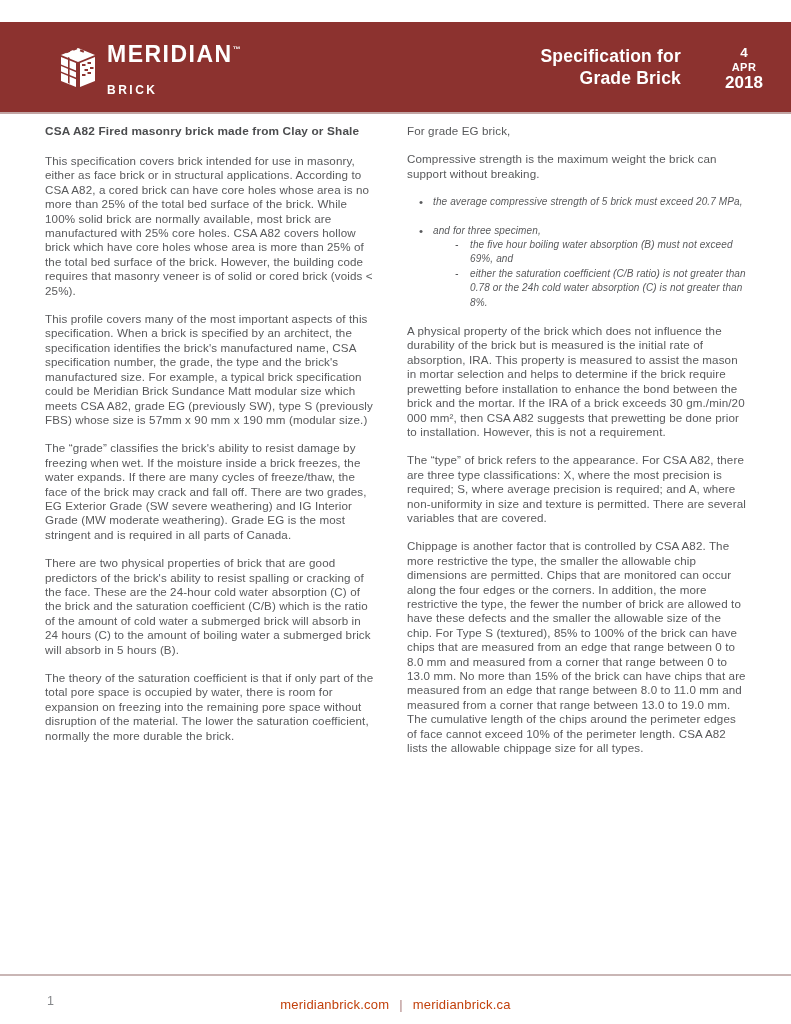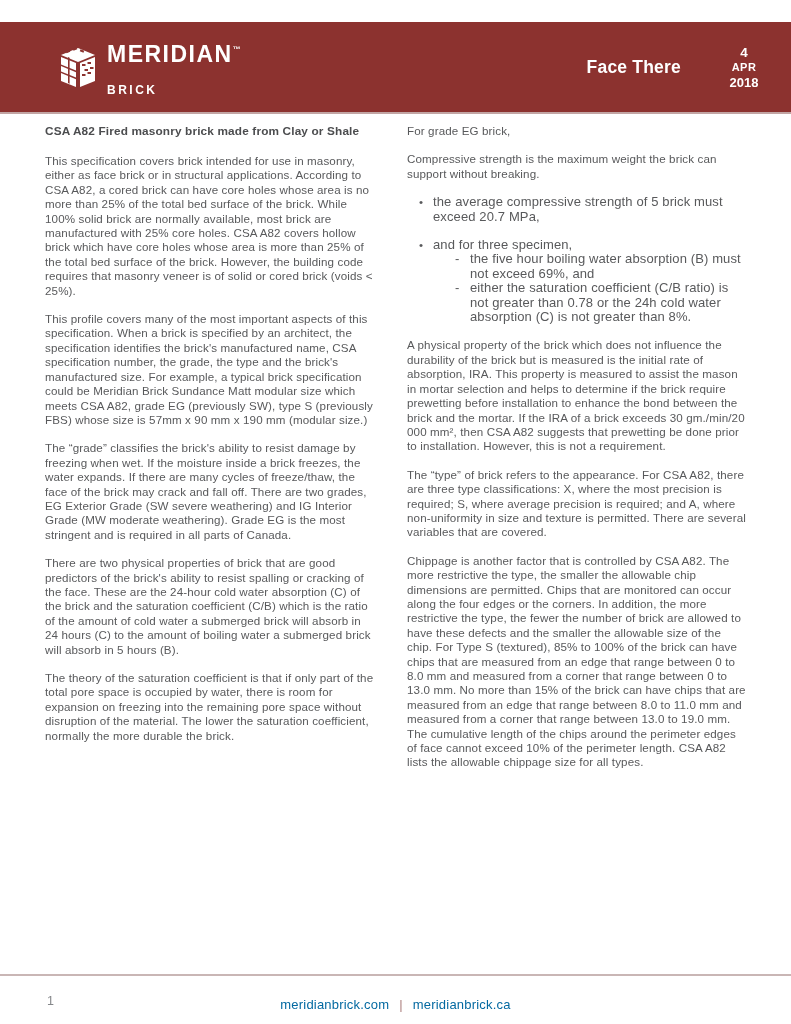--- a/index.html
+++ b/index.html
@@ -25,59 +25,59 @@
   .band-title {
     flex:1; text-align:right; color:#ffffff; font-weight:bold;
     font-size:17.5px; line-height:22px; letter-spacing:0.2px;
   }
   .band-date {
     width:66px; margin:0 14px 0 30px; text-align:center; color:#ffffff;
     font-weight:bold; line-height:15px;
   }
   .band-date .d-day { font-size:13.5px; }
   .band-date .d-month { font-size:11px; letter-spacing:0.5px; }
-  .band-date .d-year { font-size:13px; }
+  .band-date .d-year { font-size:17px; }
   
   .columns {
     position:absolute; top:113px; left:45px; right:44px;
     display:flex; gap:30px;margin-top:11px;
   }
   .col-left { width:332px; }
   .col-right { width:340px; }
   .col h2 {
     font-size:11.8px; line-height:15px; color:#4C4D4F;
     font-weight:bold; margin-bottom:15px; letter-spacing:0.15px;
   }
   .col p {
     font-size:11.6px; line-height:14.4px; color:#58595B;
     margin-bottom:14px; letter-spacing:0.12px;
   }
   .bullet-row { display:flex; margin:0 0 14px 12px; }
   .bullet-marker {
     width:14px; flex:none; font-size:11.6px; line-height:14.4px; color:#58595B;
   }
-  .bullet-body { flex:1; font-size:13px; line-height:14.4px; color:#58595B; letter-spacing:0.12px; }
+  .bullet-body { flex:1; font-size:10px; line-height:14.4px; color:#58595B; letter-spacing:0.12px;font-style:italic; }
   .sub-row { display:flex; margin-left:22px; }
   .dash-marker { width:15px; flex:none; }
   .sub-text { flex:1; }
   
   .footer-rule {
     position:absolute; left:0; right:0; top:974px;
     border-top:2px solid #C9B6B5;
   }
   .page-number {
     position:absolute; left:47px; top:994px;
     font-size:12.5px; color:#85878A;
   }
   .footer-sites {
     position:absolute; left:0; right:0; top:997px; text-align:center;
     font-size:13px; color:#9B6866; letter-spacing:0.2px;
   }
   .footer-sites .sep { margin:0 10px; color:#AE8281; }
-  .footer-sites a { color:#0369a1; text-decoration:none;text-align:right; }
+  .footer-sites a { color:#c2410c; text-decoration:none;text-align:right; }
 </style>
 </head>
 <body>
 
 <div class="page">
 
   <div class="band">
     <div class="logo">
       <span class="logo-icon">
         <svg width="42" height="46" viewBox="0 0 42 46" aria-hidden="true">
@@ -97,21 +97,22 @@
           <rect x="17" y="4" width="4" height="2" fill="#8C322F" transform="rotate(-22 19 5)"></rect>
           <rect x="24" y="6" width="4" height="2" fill="#8C322F" transform="rotate(22 26 7)"></rect>
         </svg>
       </span>
       <span class="logo-text">
         <div class="logo-name"><span>MERIDIAN</span><sup>™</sup></div>
         <div class="logo-sub">BRICK</div>
       </span>
     </div>
     <div class="band-title">
-      <div>Face There</div>
+      <div>Specification for</div>
+      <div>Grade Brick</div>
     </div>
     <div class="band-date">
       <div class="d-day">4</div>
       <div class="d-month">APR</div>
       <div class="d-year">2018</div>
     </div>
   </div>
 
   <div class="columns">
 

